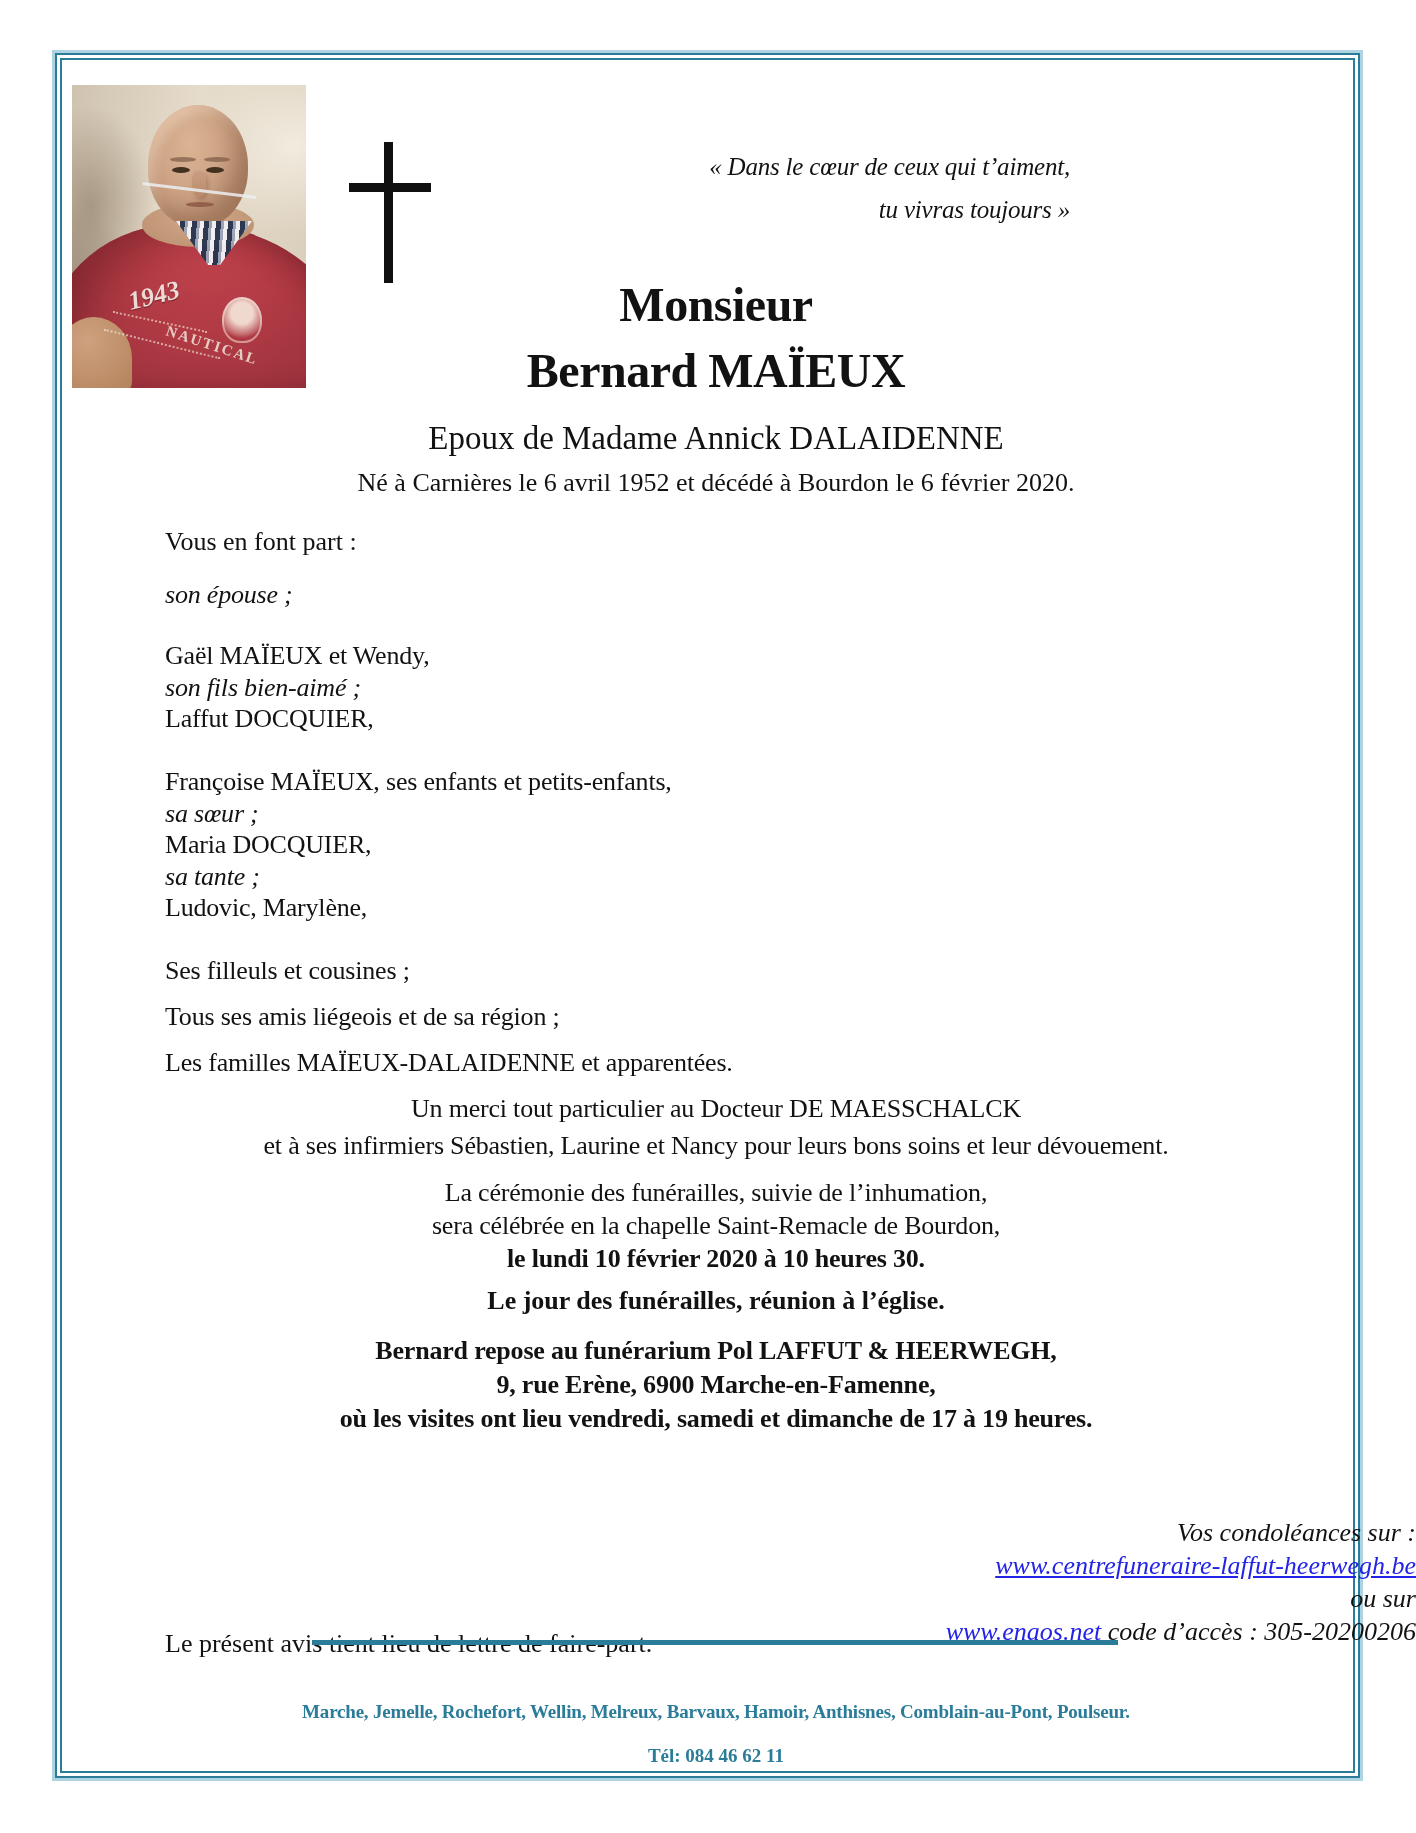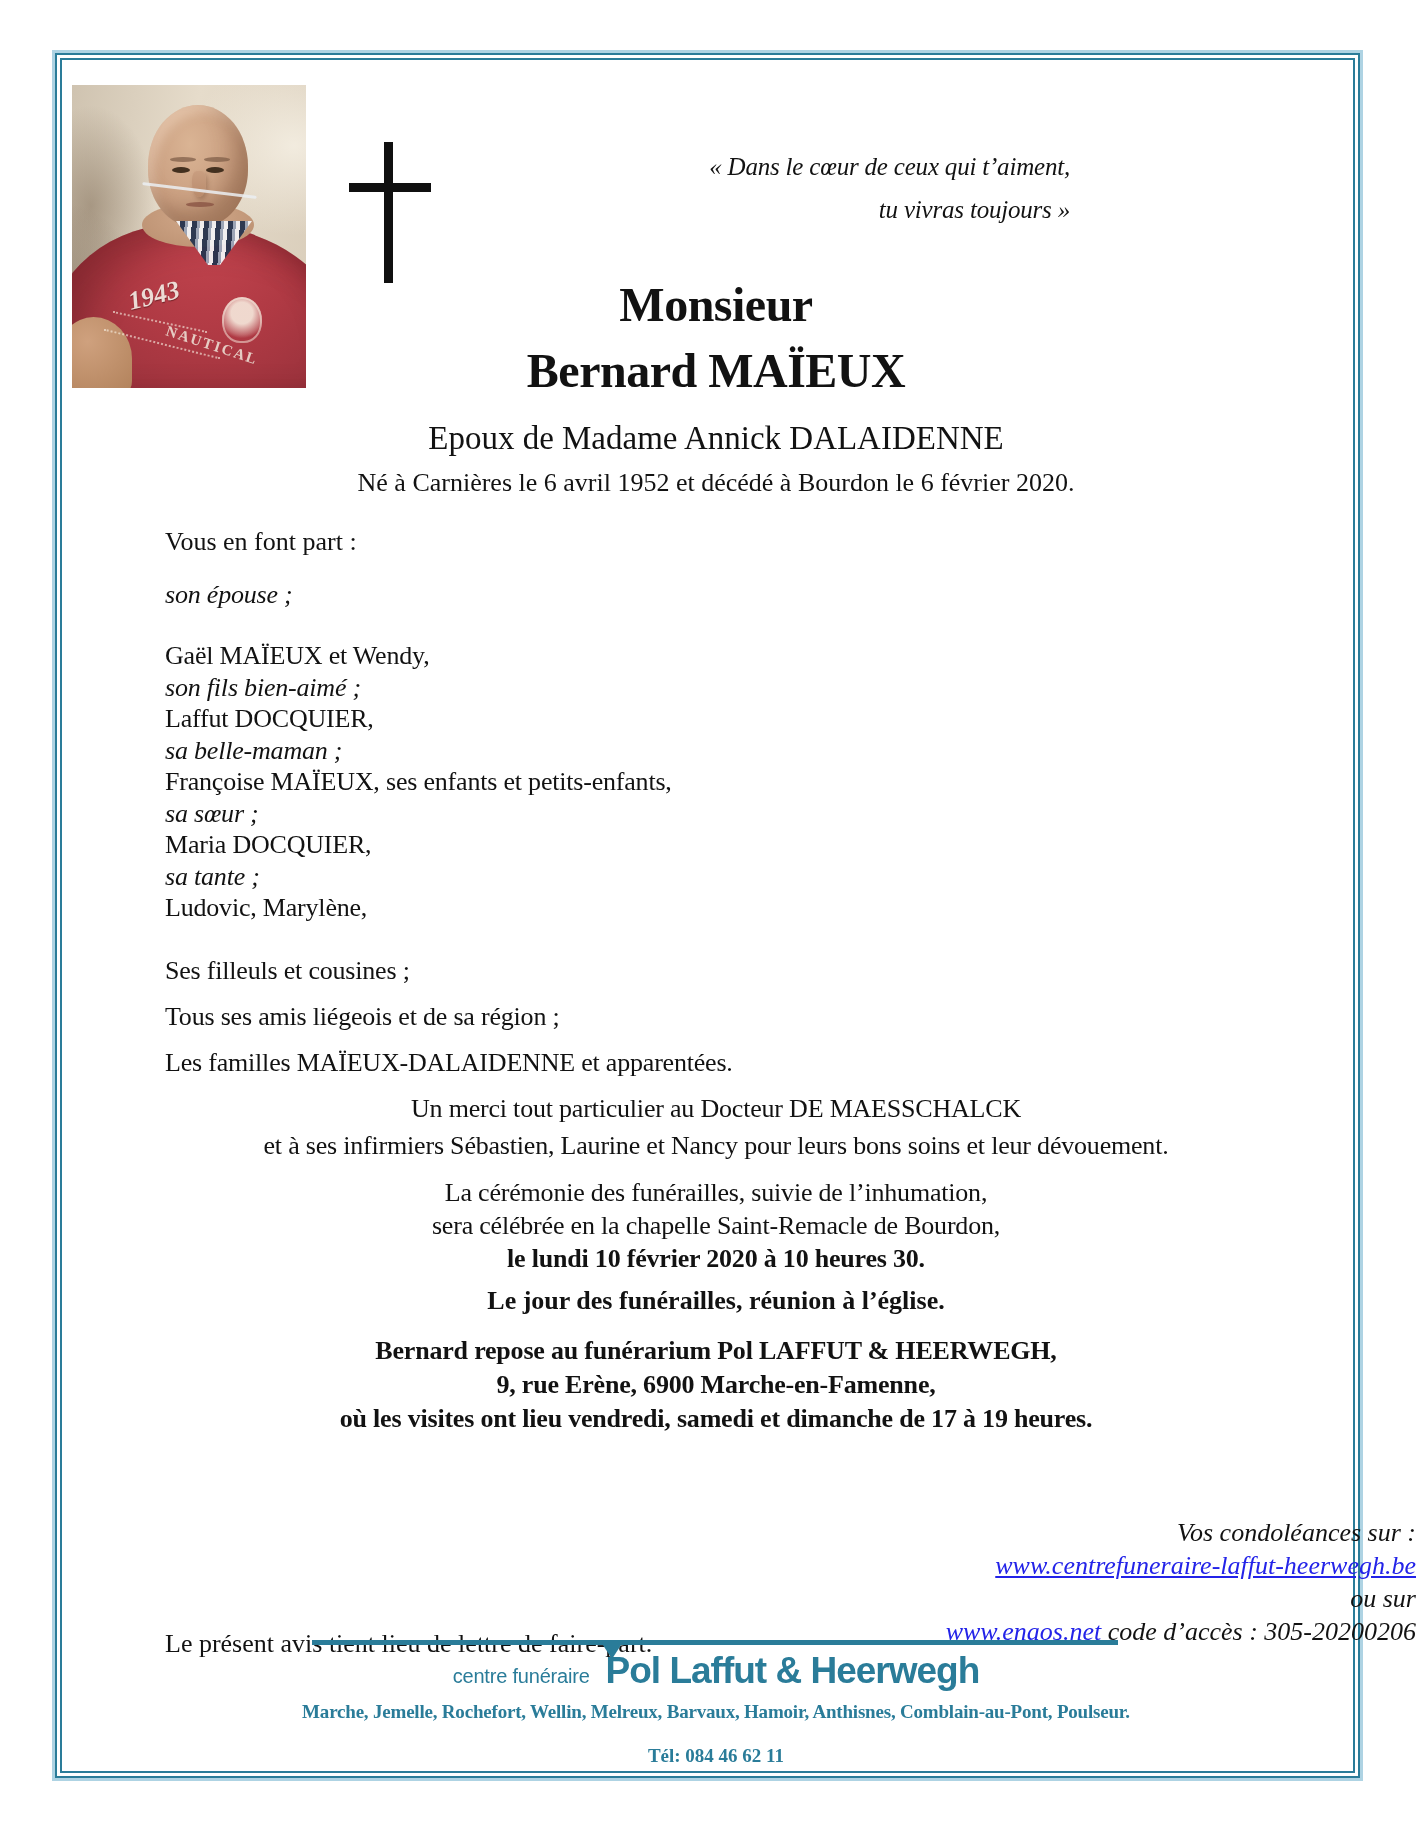--- a/index.html
+++ b/index.html
@@ -146,21 +146,20 @@
   <div class="family-list">
     <div class="pair">
       <div class="fam-rel">son épouse ;</div>
     </div>
     <div class="pair">
       <div class="fam-name">Gaël MAÏEUX et Wendy,</div>
       <div class="fam-rel">son fils bien-aimé ;</div>
     </div>
     <div class="pair">
       <div class="fam-name">Laffut DOCQUIER,</div>
-      <div class="fam-rel">sa belle-maman ;</div>
     </div>
     <div class="pair">
       <div class="fam-name">Françoise MAÏEUX, ses enfants et petits-enfants,</div>
       <div class="fam-rel">sa sœur ;</div>
     </div>
     <div class="pair">
       <div class="fam-name">Maria DOCQUIER,</div>
       <div class="fam-rel">sa tante ;</div>
     </div>
     <div class="pair">
@@ -195,20 +194,15 @@
     <div><a>www.centrefuneraire-laffut-heerwegh.be</a></div>
     <div>ou sur</div>
     <div>
       <a>www.enaos.net</a><span> code d’accès : 305-20200206</span>
     </div>
   </div>
 
   <div class="avis">Le présent avis tient lieu de lettre de faire-part.</div>
 
   <div class="footer-rule"></div>
-  <div class="footer-logo">
-    <span class="logo-wrap">
-      <span class="logo-small">centre funéraire</span><span class="logo-tri"></span><span class="logo-main">Pol Laffut &amp; Heerwegh</span>
-    </span>
-  </div>
   <div class="footer-cities">Marche, Jemelle, Rochefort, Wellin, Melreux, Barvaux, Hamoir, Anthisnes, Comblain-au-Pont, Poulseur.</div>
   <div class="footer-tel">Tél: 084 46 62 11</div>
 </div>
 
 </body></html>

